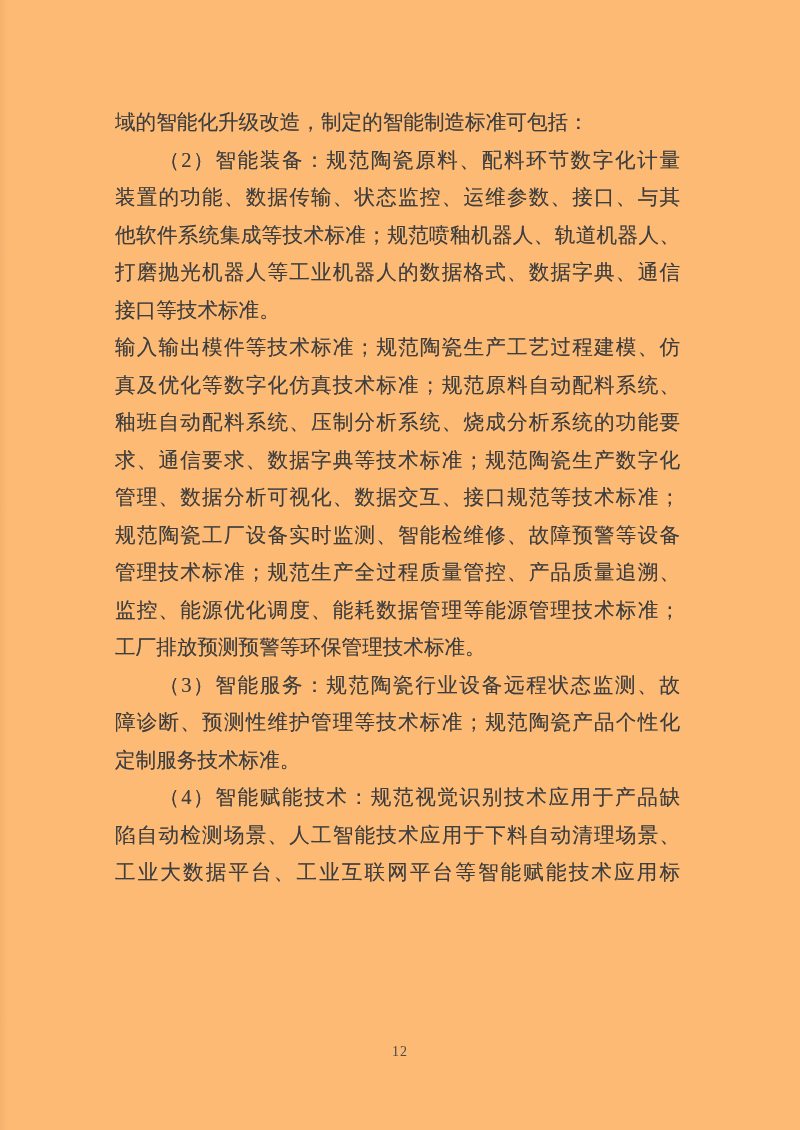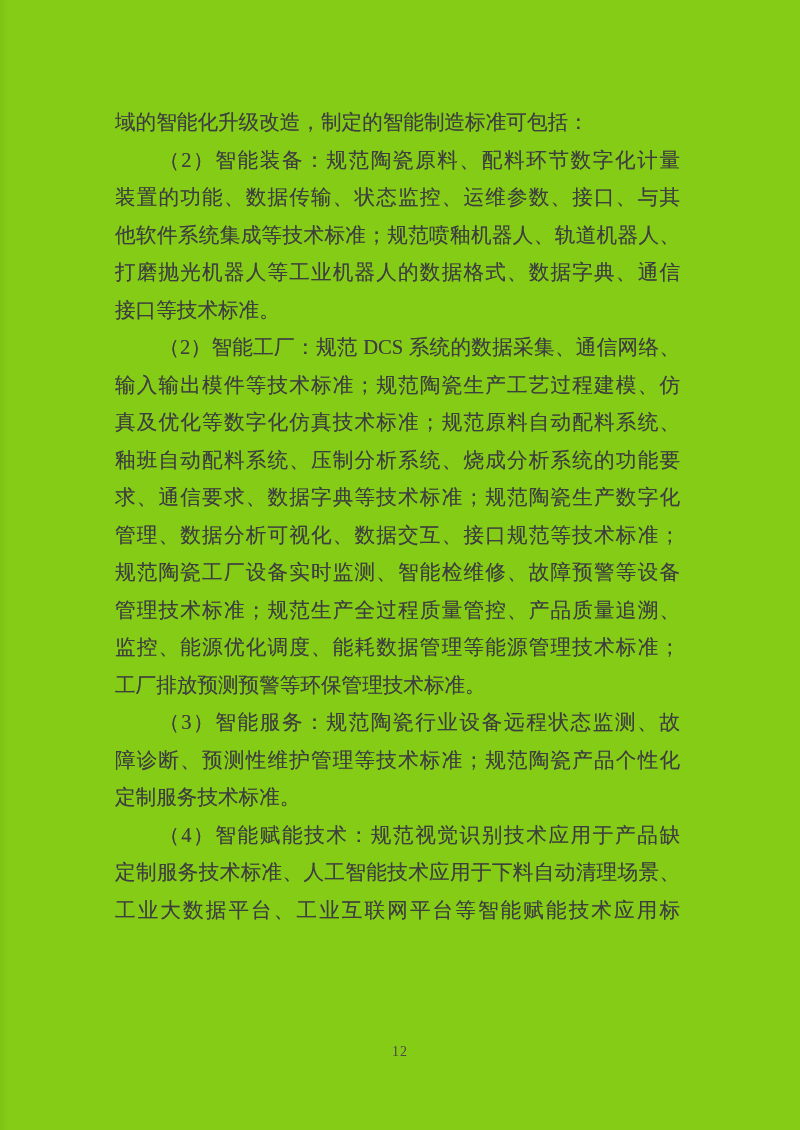--- a/index.html
+++ b/index.html
@@ -9,21 +9,21 @@
   body {
     width: 800px;
     height: 1130px;
     background: #ffffff;
     overflow: hidden;
   }
   .page {
     position: relative;
     width: 800px;
     height: 1130px;
-    background: #84cc16;
+    background: #fdba74;
     font-family: "Liberation Serif", "DejaVu Serif", serif;
     color: #3e3e3e;
   }
   
   .page::before {
     content: '';
     position: absolute;
     left: 0; top: 0; bottom: 0;
     width: 8px;
     background: linear-gradient(90deg, rgba(0,0,0,0.045), rgba(0,0,0,0));
@@ -66,31 +66,30 @@
 <body>
 
 <div class="page">
   <div class="body-text" id="body-text">
       <div class="line no-fill">域的智能化升级改造，制定的智能制造标准可包括：</div>
       <div class="line indent">（2）智能装备：规范陶瓷原料、配料环节数字化计量</div>
       <div class="line">装置的功能、数据传输、状态监控、运维参数、接口、与其</div>
       <div class="line">他软件系统集成等技术标准；规范喷釉机器人、轨道机器人、</div>
       <div class="line">打磨抛光机器人等工业机器人的数据格式、数据字典、通信</div>
       <div class="line no-fill">接口等技术标准。</div>
-      <div class="line indent">（2）智能工厂：规范 DCS 系统的数据采集、通信网络、</div>
       <div class="line">输入输出模件等技术标准；规范陶瓷生产工艺过程建模、仿</div>
       <div class="line">真及优化等数字化仿真技术标准；规范原料自动配料系统、</div>
       <div class="line">釉班自动配料系统、压制分析系统、烧成分析系统的功能要</div>
       <div class="line">求、通信要求、数据字典等技术标准；规范陶瓷生产数字化</div>
       <div class="line">管理、数据分析可视化、数据交互、接口规范等技术标准；</div>
       <div class="line">规范陶瓷工厂设备实时监测、智能检维修、故障预警等设备</div>
       <div class="line">管理技术标准；规范生产全过程质量管控、产品质量追溯、</div>
       <div class="line">监控、能源优化调度、能耗数据管理等能源管理技术标准；</div>
       <div class="line no-fill">工厂排放预测预警等环保管理技术标准。</div>
       <div class="line indent">（3）智能服务：规范陶瓷行业设备远程状态监测、故</div>
       <div class="line">障诊断、预测性维护管理等技术标准；规范陶瓷产品个性化</div>
       <div class="line no-fill">定制服务技术标准。</div>
       <div class="line indent">（4）智能赋能技术：规范视觉识别技术应用于产品缺</div>
-      <div class="line">定制服务技术标准、人工智能技术应用于下料自动清理场景、</div>
+      <div class="line">陷自动检测场景、人工智能技术应用于下料自动清理场景、</div>
       <div class="line">工业大数据平台、工业互联网平台等智能赋能技术应用标</div>
     </div>
   <div class="page-number">12</div>
 </div>
 
 </body></html>

